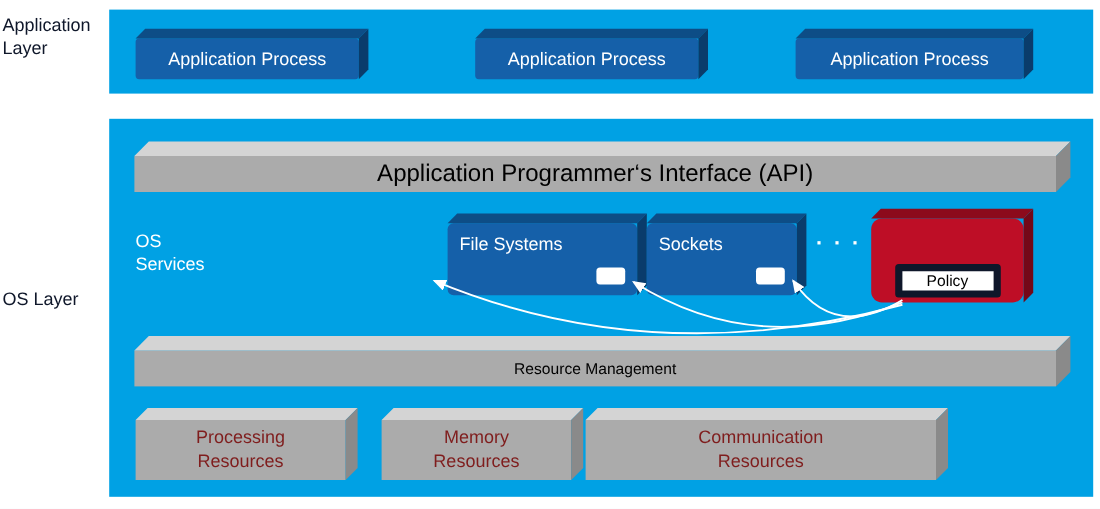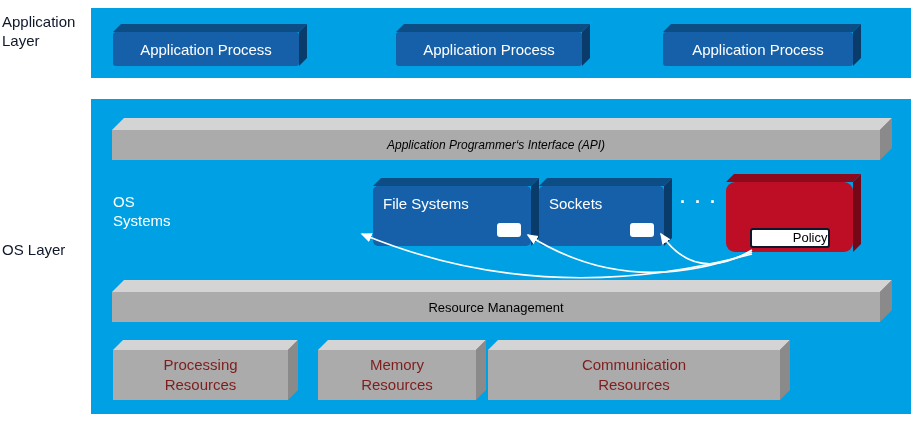--- a/index.html
+++ b/index.html
@@ -35,21 +35,21 @@
 
   
   .app-proc { top:32px; height:34px; width:186px; border-radius:3px;
     display:flex; align-items:center; justify-content:center;
     color:#fff; font-size:15px; }
   #app1 { left:113px; } #app2 { left:396px; } #app3 { left:663px; width:190px; }
 
   
   .bar { --d:12px; left:112px; width:768px; height:30px;
     display:flex; align-items:center; justify-content:center; color:#000; }
-  #api-bar { top:130px; font-size:12px; font-style:italic; }
+  #api-bar { top:130px; font-size:20px; }
   #rm-bar  { top:292px; font-size:13px; }
 
   #os-services-label { position:absolute; left:113px; top:192px; color:#fff;
     font-size:15px; line-height:19px; white-space:pre-line; }
 
   
   .svc { top:186px; height:60px; border-radius:5px; color:#fff; font-size:15px; }
   .svc .svc-label { position:absolute; left:10px; top:8px; line-height:19px; white-space:pre-line; }
   #svc-pm { left:203px; width:162px; }
   #svc-fs { left:373px; width:158px; }
@@ -58,22 +58,22 @@
     background:#fff; border-radius:3px; z-index:3; }
 
   #dots { position:absolute; left:680px; top:192px; color:#fff; font-size:18px;
     font-weight:bold; letter-spacing:2px; }
 
   
   #sec { left:726px; top:182px; width:127px; height:70px; border-radius:9px; }
   #sec .sec-label { position:absolute; left:0; right:0; top:6px; text-align:center;
     color:#fff; font-size:15px; line-height:19px; white-space:pre-line; }
   #policy { position:absolute; left:50%; transform:translateX(-50%); bottom:4px;
-    width:76px; height:16px; background:#fff; border:2px solid #0f172a; border-radius:3px;
-    color:#000; font-size:13px; line-height:16px; text-align:right; z-index:3; }
+    width:76px; height:16px; background:#fff; border:6px solid #0f172a; border-radius:3px;
+    color:#000; font-size:13px; line-height:16px; text-align:center; z-index:3; }
 
   
   .res { --d:10px; top:350px; height:50px; color:#7f1d1d; font-size:15px;
     display:flex; align-items:center; justify-content:center;
     text-align:center; line-height:20px; white-space:pre-line; }
   #res1 { left:113px; width:175px; }
   #res2 { left:318px; width:158px; }
   #res3 { left:488px; width:292px; }
 
   #arrows { position:absolute; left:0; top:0; width:917px; height:424px;
@@ -99,21 +99,21 @@
   </div>
   <div class="b3d blue app-proc" id="app3">
     <span>Application Process</span>
   </div>
 
   <div class="b3d gray bar" id="api-bar">
     <span>Application Programmer‘s Interface (API)</span>
   </div>
 
   <div id="os-services-label">OS
-Systems</div>
+Services</div>
 
   <div class="b3d blue svc" id="svc-fs">
     <span class="svc-label">File Systems</span>
     <span class="hook"></span>
   </div>
   <div class="b3d blue svc" id="svc-sk">
     <span class="svc-label">Sockets</span>
     <span class="hook"></span>
   </div>
 

